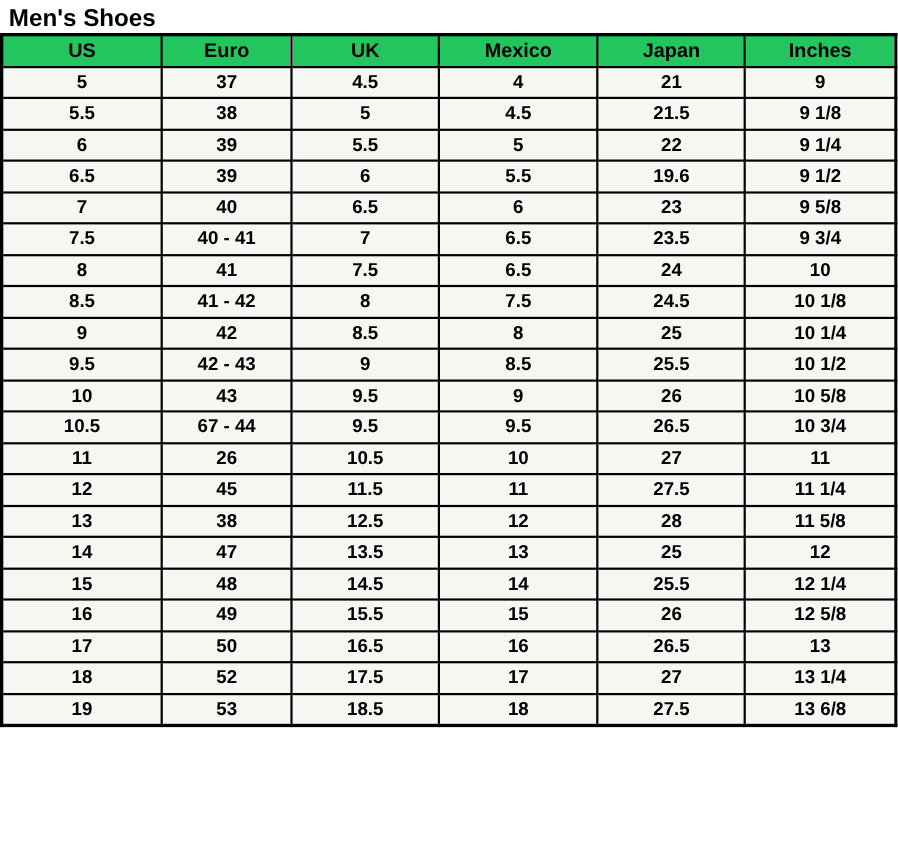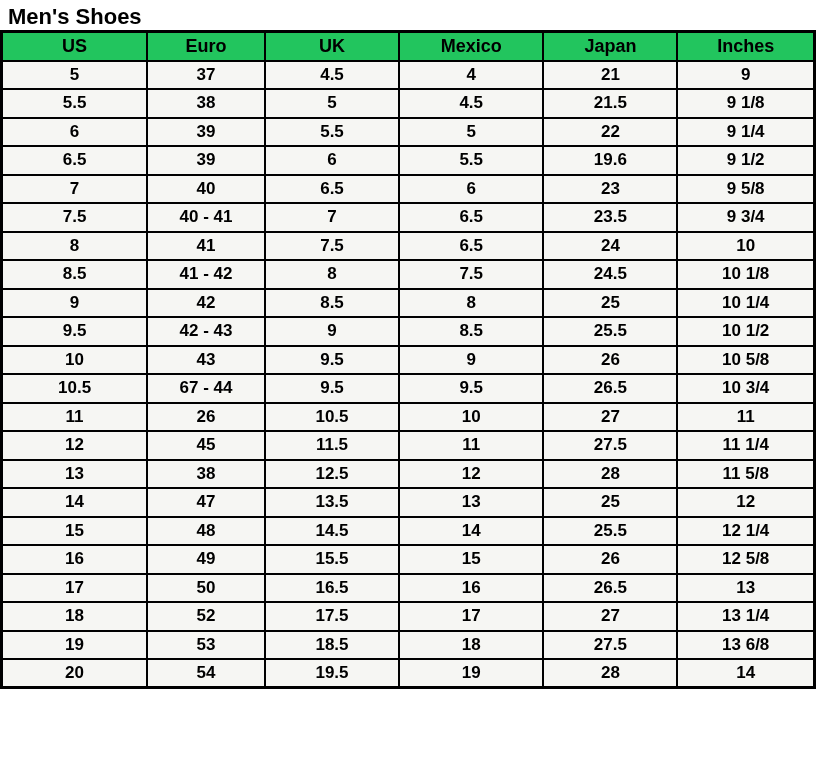--- a/index.html
+++ b/index.html
@@ -233,22 +233,14 @@
         <td>13 1/4</td>
       </tr>
       <tr>
         <td>19</td>
         <td>53</td>
         <td>18.5</td>
         <td>18</td>
         <td>27.5</td>
         <td>13 6/8</td>
       </tr>
-      <tr>
-        <td>20</td>
-        <td>54</td>
-        <td>19.5</td>
-        <td>19</td>
-        <td>28</td>
-        <td>14</td>
-      </tr>
     </tbody>
 </table>
 
 </body></html>

